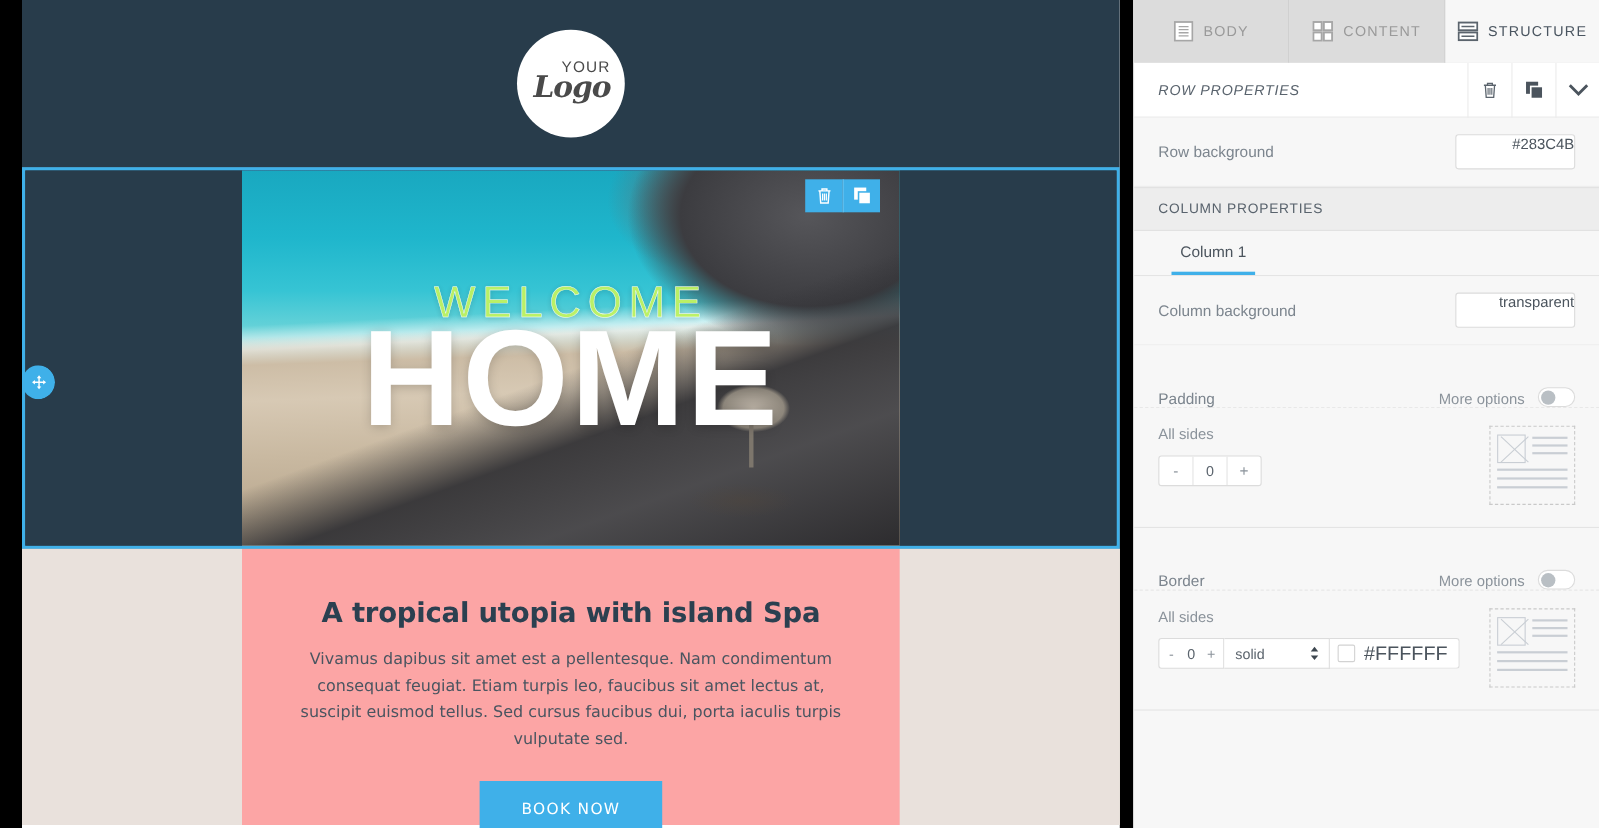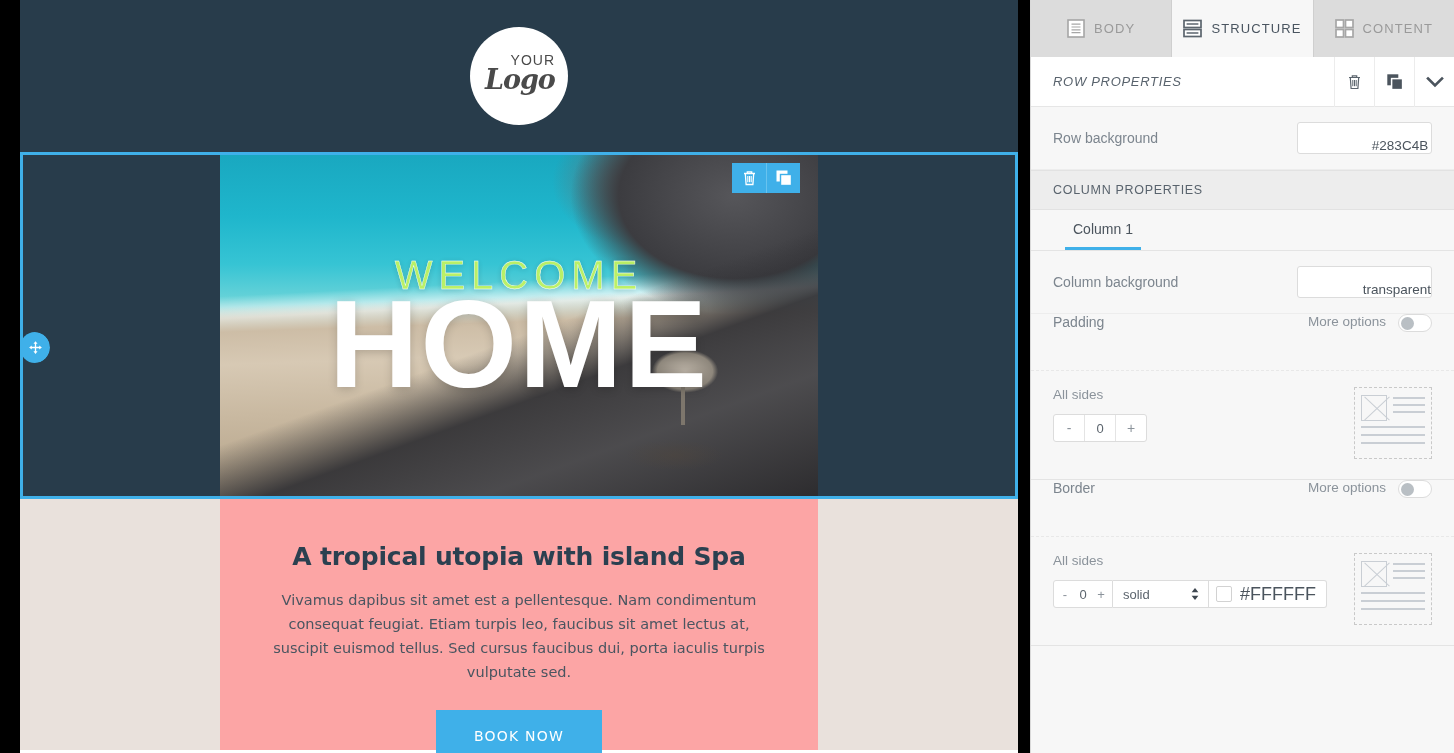--- a/index.html
+++ b/index.html
@@ -232,22 +232,22 @@
   }
 
   .prop-row {
     display: flex; align-items: center;
     height: 63px; padding: 0 22px;
     border-bottom: 1px solid #ededed;
     background: #F7F7F7;
   }
   .prop-label { flex: 1 1 auto; font-size: 14px; color: #7c858e; }
   .color-field {
-    display: flex; align-items: flex-end;
-    width: 135px; height: 32px;
+    display: flex; align-items: flex-start;
+    width: 109px; height: 32px;
     border: 1px solid #dcdcdc; border-radius: 3px;
     background: #fff; overflow: hidden; cursor: pointer; gap: 33px;
   }
   .swatch { width: 38px; }
   .swatch.checker {
     background-image:
       linear-gradient(45deg, #d7d7d7 25%, transparent 25%, transparent 75%, #d7d7d7 75%),
       linear-gradient(45deg, #d7d7d7 25%, transparent 25%, transparent 75%, #d7d7d7 75%);
     background-size: 10px 10px;
     background-position: 0 0, 5px 5px;
@@ -278,21 +278,21 @@
   .col-tab {
     display: flex; align-items: center;
     font-size: 14px; color: #4b545d;
     padding: 0 8px;
     border-bottom: 3px solid #3FB0E9;
     cursor: pointer;
   }
 
   .block { border-bottom: 1px solid #e4e4e4; background:#F7F7F7; }
   .block-head {
-    display: flex; align-items: flex-start;
+    display: flex; align-items: flex-end;
     height: 57px; padding: 0 22px;
     border-bottom: 1px dashed #e8e8e8;
   }
   .block-head .bh-label { flex: 1 1 auto; font-size: 14px; color: #7c858e; }
   .more-options { font-size: 13.5px; color: #8b939b; margin-right: 12px; }
   .toggle {
     width: 34px; height: 18px; border-radius: 10px;
     background: #fff; border: 1px solid #dcdcdc;
     position: relative; cursor: pointer;
   }
@@ -427,43 +427,43 @@
 
     <div class="tabs">
       <div class="tab">
         <span class="ticon">
           <svg width="18" height="19" viewBox="0 0 18 19">
             <rect x="1" y="1" width="16" height="17" fill="#fff" stroke="#a6a6a6" stroke-width="1.6"></rect>
             <path d="M4.5 5.2h9M4.5 8h9M4.5 10.8h9M4.5 13.6h9" stroke="#a6a6a6" stroke-width="1.2"></path>
           </svg>
         </span>
         <span>BODY</span>
-      </div>
-
-      <div class="tab active">
-        <span class="ticon">
-          <svg width="19" height="19" viewBox="0 0 19 19">
-            <rect x="1" y="1.5" width="17" height="7" fill="#fff" stroke="#5b646d" stroke-width="1.7"></rect>
-            <rect x="1" y="10.5" width="17" height="7" fill="#fff" stroke="#5b646d" stroke-width="1.7"></rect>
-            <path d="M3.6 5h11.8M3.6 14h11.8" stroke="#5b646d" stroke-width="1.4"></path>
-          </svg>
-        </span>
-        <span>STRUCTURE</span>
       </div>
 
       <div class="tab">
         <span class="ticon">
           <svg width="19" height="19" viewBox="0 0 19 19">
             <rect x="1" y="1" width="7.5" height="7.5" fill="#fff" stroke="#a6a6a6" stroke-width="1.7"></rect>
             <rect x="10.5" y="1" width="7.5" height="7.5" fill="#fff" stroke="#a6a6a6" stroke-width="1.7"></rect>
             <rect x="1" y="10.5" width="7.5" height="7.5" fill="#fff" stroke="#a6a6a6" stroke-width="1.7"></rect>
             <rect x="10.5" y="10.5" width="7.5" height="7.5" fill="#fff" stroke="#a6a6a6" stroke-width="1.7"></rect>
           </svg>
         </span>
         <span>CONTENT</span>
+      </div>
+
+      <div class="tab active">
+        <span class="ticon">
+          <svg width="19" height="19" viewBox="0 0 19 19">
+            <rect x="1" y="1.5" width="17" height="7" fill="#fff" stroke="#5b646d" stroke-width="1.7"></rect>
+            <rect x="1" y="10.5" width="17" height="7" fill="#fff" stroke="#5b646d" stroke-width="1.7"></rect>
+            <path d="M3.6 5h11.8M3.6 14h11.8" stroke="#5b646d" stroke-width="1.4"></path>
+          </svg>
+        </span>
+        <span>STRUCTURE</span>
       </div>
     </div>
 
     <div class="panel-scroll">
 
       <div class="section-head">
         <div class="sh-title">ROW PROPERTIES</div>
         <div class="sh-btn">
           <svg width="17" height="18" viewBox="0 0 17 18">
             <path d="M3 4.5h11M6.3 4.5V2.8h4.4v1.7M4.3 4.5l.8 11h6.8l.8-11" fill="none" stroke="#5b646d" stroke-width="1.2"></path>

